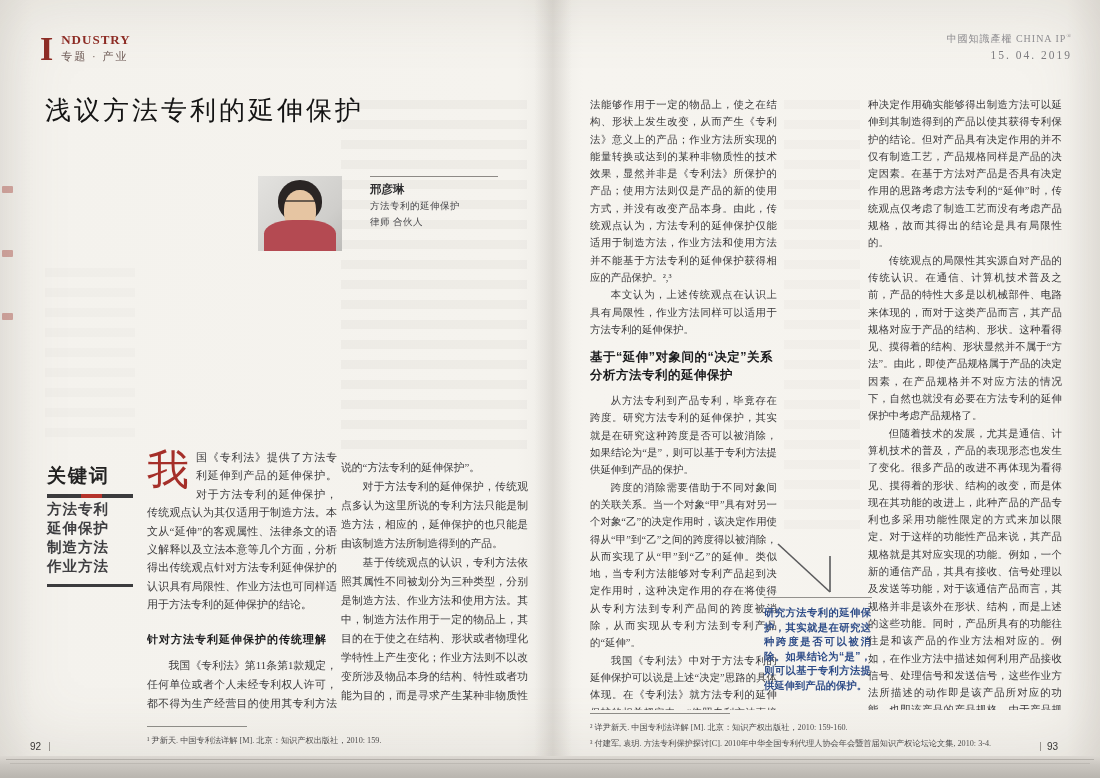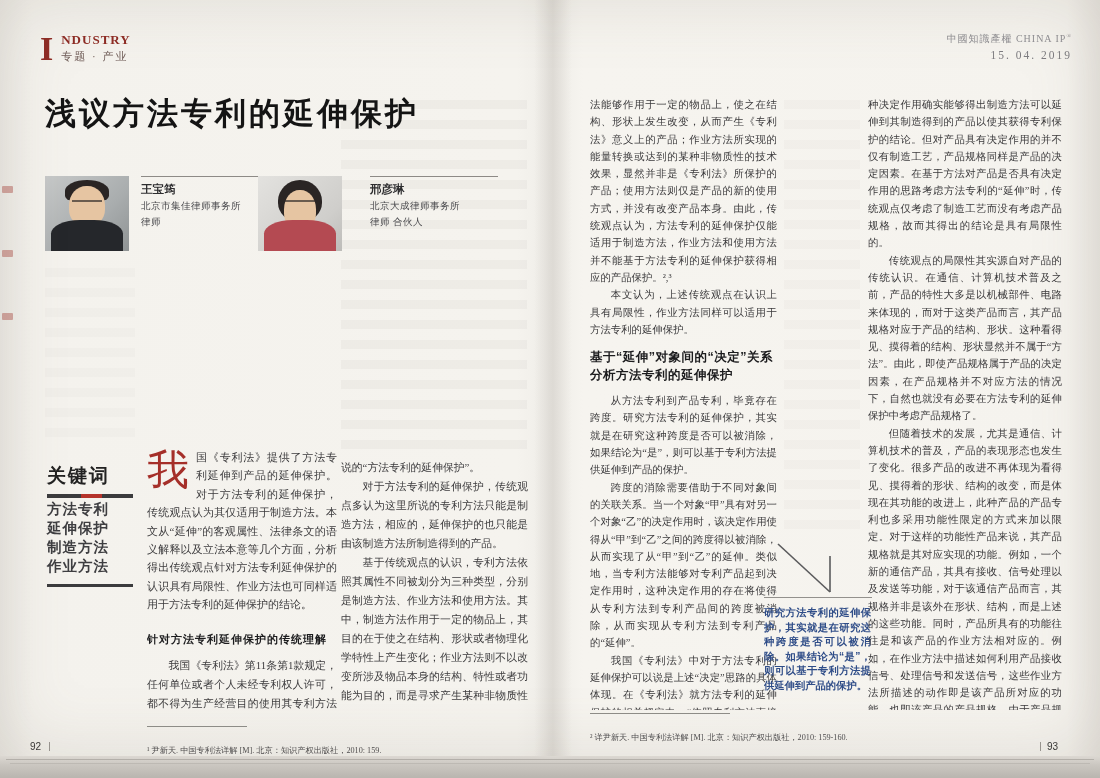--- a/index.html
+++ b/index.html
@@ -24,22 +24,22 @@
 
   
   .logo-i{font-family:"Liberation Serif",serif;font-size:34px;font-weight:bold;color:#8e2b24;line-height:1;}
   .logo-rest{font-family:"Liberation Serif",serif;font-size:13px;font-weight:bold;color:#8e2b24;letter-spacing:1px;}
   .logo-sub{font-size:11px;color:#6e5b57;letter-spacing:2px;margin-top:1px;}
   .brand{font-size:10px;color:#8f8e92;letter-spacing:1px;text-align:right;}
   .brand sup{font-size:6px;}
   .issue-date{font-size:11.5px;color:#7d7c80;letter-spacing:2px;text-align:right;margin-top:3px;}
 
   
-  .art-title{font-family:"Liberation Sans","DejaVu Sans",sans-serif;font-weight:bold;
-             font-size:31px;letter-spacing:3px;color:#141414;}
+  .art-title{font-family:"Liberation Sans","DejaVu Sans",sans-serif;font-weight:normal;
+             font-size:26px;letter-spacing:3px;color:#141414;}
   .photo{width:84px;height:75px;position:relative;overflow:hidden;background:linear-gradient(135deg,#c7c9c9 0,#a9adae 60%,#8f9394 100%);}
   .photo .head{position:absolute;left:24px;top:10px;width:36px;height:40px;border-radius:48% 48% 42% 42%;background:#e6c5a2;}
   .photo .hair{position:absolute;left:20px;top:4px;width:44px;height:22px;border-radius:50% 50% 30% 30%;background:#2a2524;}
   .photo.woman .hair{height:42px;border-radius:50% 50% 46% 46%;}
   .photo.woman .head{top:14px;width:32px;left:26px;}
   .photo .body{position:absolute;left:6px;top:44px;width:72px;height:34px;border-radius:40% 40% 0 0;background:#25272b;}
   .photo.woman{background:linear-gradient(135deg,#e3e2df 0,#cfcecb 70%,#bdbcb9 100%);}
   .photo.woman .body{background:#b44a52;}
   .photo .glasses{position:absolute;left:27px;top:24px;width:30px;height:7px;border-top:2px solid rgba(40,35,35,.65);}
   .aname{border-top:1.5px solid #8d8a86;padding-top:5px;}
@@ -59,21 +59,21 @@
   .b{margin:0;text-align:justify;color:#3b3a3c;}
   .lcol{font-size:10.8px;line-height:19px;}
   .rcol{font-size:10.4px;line-height:17.3px;}
   .ind{text-indent:2em;}
   .dropcap{float:left;font-size:42px;line-height:.95;color:#a52f29;margin:3px 7px 0 0;font-family:"Liberation Serif",serif;}
   .sec-head{font-family:"Liberation Sans",sans-serif;font-weight:bold;color:#1c1c1e;}
   .h1sz{font-size:11px;letter-spacing:1px;}
   .h2sz{font-size:12.5px;letter-spacing:.5px;line-height:18px;margin:10px 0 8px 0;}
 
   .fn-div{height:1px;background:#8f8d89;}
-  .fn{font-size:8.2px;color:#4c4b4d;line-height:12px;margin-top:14px;text-align:left;}
+  .fn{font-size:8.2px;color:#4c4b4d;line-height:12px;margin-top:4px;text-align:left;}
   .pgnum{font-family:"Liberation Sans",sans-serif;font-size:10px;color:#333;}
   .pg-tick{position:absolute;width:1px;height:9px;background:#9a9792;}
 
   
   .pq-rule{position:absolute;height:1px;background:#93918d;}
   .pq{color:#2f4d88;font-family:"Liberation Sans","DejaVu Sans",sans-serif;
       font-weight:bold;font-size:10.3px;line-height:14.6px;text-align:justify;}
 </style>
 </head>
 <body>
@@ -92,44 +92,31 @@
       <span class="logo-i">I</span>
       <span style="margin-left:8px;">
         <div class="logo-rest">NDUSTRY</div>
         <div class="logo-sub">专题 · 产业</div>
       </span>
     </div>
   </div>
 
   <h1 class="art-title abs" style="left:45px;top:93px;margin:0;">浅议方法专利的延伸保护</h1>
 
-  <div class="abs" style="left:45px;top:176px;display:flex;">
-    <div class="photo">
-      <div class="hair"></div>
-      <div class="head"></div>
-      <div class="glasses"></div>
-      <div class="body"></div>
-    </div>
-    <div class="aname" style="margin-left:12px;width:118px;">
-      <div class="nm">王宝筠</div>
-      <div class="fm">北京市集佳律师事务所</div>
-      <div class="rl">律师</div>
-    </div>
-  </div>
 
   <div class="abs" style="left:258px;top:176px;display:flex;">
     <div class="photo woman">
       <div class="hair"></div>
       <div class="head"></div>
       <div class="glasses"></div>
       <div class="body"></div>
     </div>
     <div class="aname" style="margin-left:28px;width:128px;">
       <div class="nm">邢彦琳</div>
-      <div class="fm">北京大成律师事务所</div>
+      <div class="fm">方法专利的延伸保护</div>
       <div class="rl">律师 合伙人</div>
     </div>
   </div>
 
   <div class="abs" style="left:47px;top:463px;width:86px;">
     <div class="kw-title">关键词</div>
     <div class="kw-rule-top"></div>
     <div class="kw-list">
       <div class="kw-item">方法专利</div>
       <div class="kw-item">延伸保护</div>

